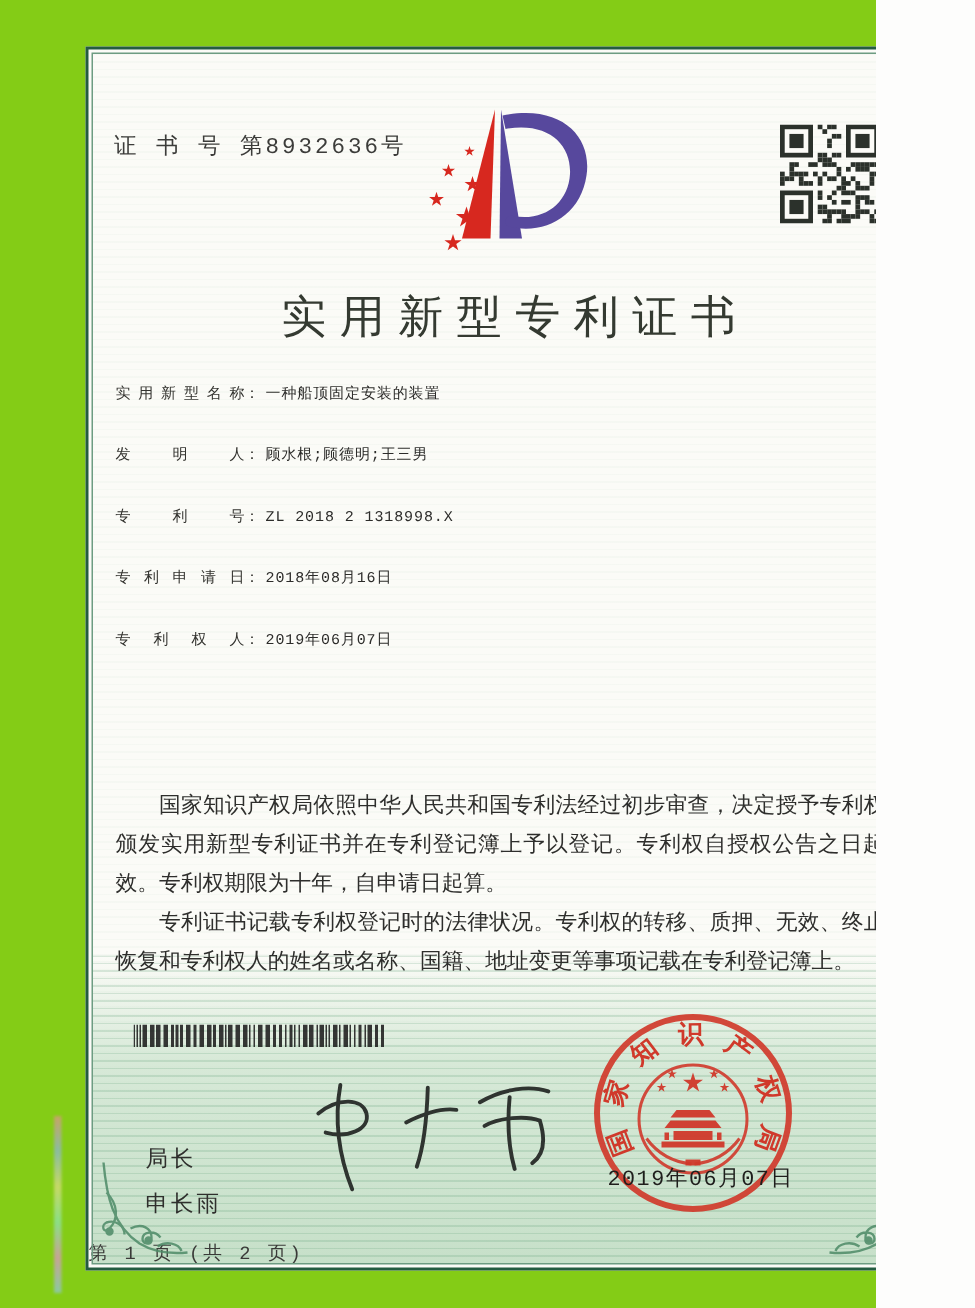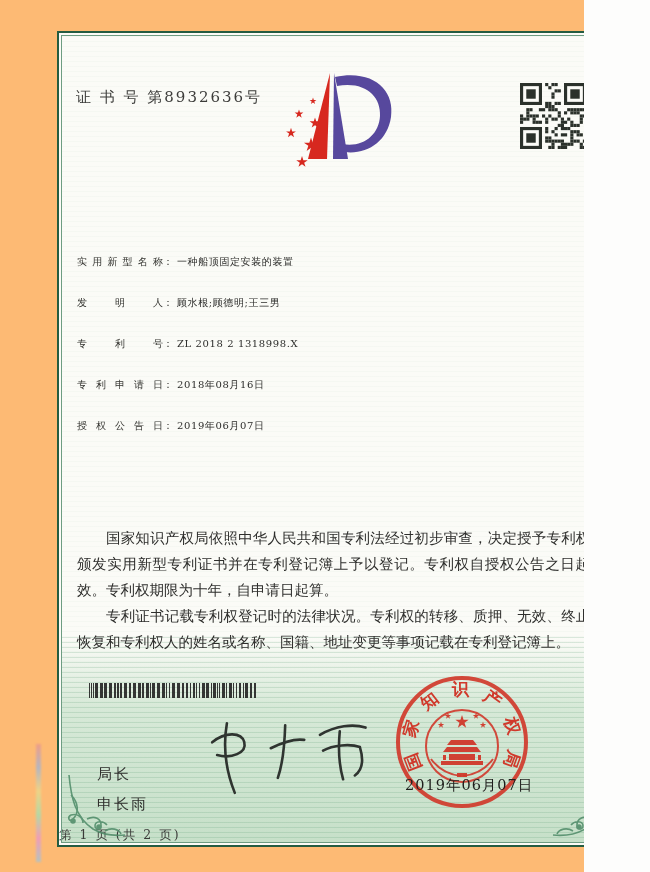--- a/index.html
+++ b/index.html
@@ -1,17 +1,17 @@
 <!DOCTYPE html>
 <html><head>
 <meta charset="utf-8">
 <style>
   html,body{margin:0;padding:0;}
   body{width:650px;height:872px;background:#fdfdfc;font-family:"DejaVu Serif","Liberation Serif",serif;color:#2e2e2c;}
-  .page{position:relative;width:584px;height:872px;overflow:hidden;background:#fdba74;}
+  .page{position:relative;width:584px;height:872px;overflow:hidden;background:#84cc16;font-family:Liberation Mono, monospace;}
   .cert{position:absolute;left:57px;top:31px;width:564px;height:816px;background:#fbfbf7;border:2px solid #245c41;box-sizing:border-box;}
   .cert::before{content:"";position:absolute;inset:2px;border:1px solid #6d9c82;pointer-events:none;z-index:5;}
   .texture{position:absolute;inset:3px;background:repeating-linear-gradient(180deg,rgba(120,175,140,.28) 0 1px,transparent 1px 5px);opacity:.16;pointer-events:none;}
   .green-band{position:absolute;left:3px;right:3px;bottom:3px;height:205px;pointer-events:none;
     background:linear-gradient(180deg,rgba(203,227,205,0) 0,rgba(203,227,205,.75) 70px,rgba(193,221,196,.9) 100%);}
   .green-band::after{content:"";position:absolute;inset:0;background:repeating-linear-gradient(180deg,rgba(96,160,120,.22) 0 1px,transparent 1px 5px);}
   .content{position:absolute;inset:0;z-index:3;}
   .cert-no{position:absolute;left:17px;top:55px;font-size:15px;letter-spacing:2px;color:#3c3c3a;}
   .logo{position:absolute;left:212px;top:34px;width:132px;height:110px;}
   .qr{position:absolute;left:461px;top:50px;width:66px;height:66px;}
@@ -185,36 +185,37 @@
           <rect x="19" y="19" width="1" height="1" fill="#2b312b"></rect>
           <rect x="9" y="20" width="1" height="1" fill="#2b312b"></rect>
           <rect x="10" y="20" width="1" height="1" fill="#2b312b"></rect>
           <rect x="12" y="20" width="1" height="1" fill="#2b312b"></rect>
           <rect x="13" y="20" width="1" height="1" fill="#2b312b"></rect>
           <rect x="14" y="20" width="1" height="1" fill="#2b312b"></rect>
           <rect x="19" y="20" width="1" height="1" fill="#2b312b"></rect>
           <rect x="20" y="20" width="1" height="1" fill="#2b312b"></rect>
         </svg>
 
+      <div class="title">实用新型专利证书</div>
 
       <div class="fields">
         <div class="frow">
           <span class="lbl">实用新型名称</span><span class="colon">：</span><span class="val">一种船顶固定安装的装置</span>
         </div>
         <div class="frow">
           <span class="lbl">发明人</span><span class="colon">：</span><span class="val">顾水根;顾德明;王三男</span>
         </div>
         <div class="frow">
           <span class="lbl">专利号</span><span class="colon">：</span><span class="val">ZL 2018 2 1318998.X</span>
         </div>
         <div class="frow">
           <span class="lbl">专利申请日</span><span class="colon">：</span><span class="val">2018年08月16日</span>
         </div>
         <div class="frow">
-          <span class="lbl">授权公告日</span><span class="colon">：</span><span class="val">2019年06月07日</span>
+          <span class="lbl">专利权人</span><span class="colon">：</span><span class="val">2019年06月07日</span>
         </div>
       </div>
 
       <div class="paras">
         <p>国家知识产权局依照中华人民共和国专利法经过初步审查，决定授予专利权，颁发实用新型专利证书并在专利登记簿上予以登记。专利权自授权公告之日起生效。专利权期限为十年，自申请日起算。</p>
         <p>专利证书记载专利权登记时的法律状况。专利权的转移、质押、无效、终止、恢复和专利权人的姓名或名称、国籍、地址变更等事项记载在专利登记簿上。</p>
       </div>
 
       <svg class="barcode" id="barcode-svg" viewBox="0 0 167 15" preserveAspectRatio="none">
           <rect x="0" y="0" width="1" height="15" fill="#1c1c1c" opacity="0.88"></rect>

